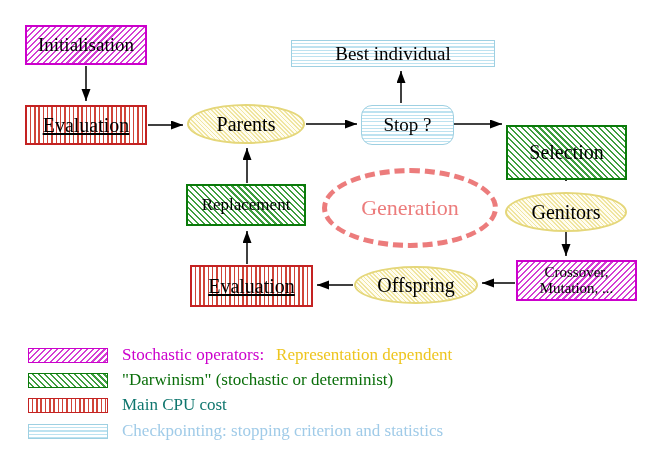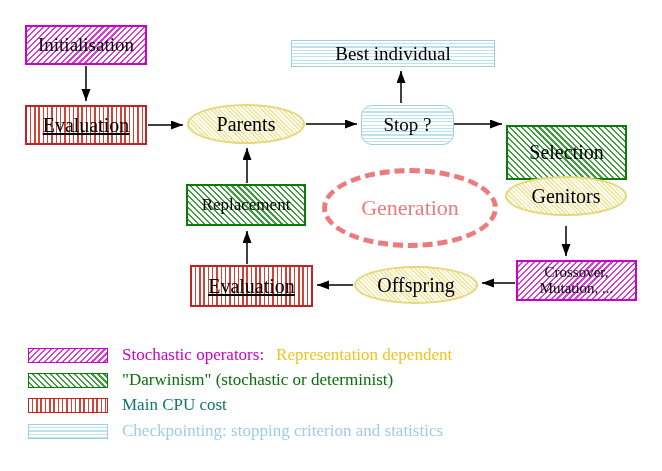--- a/index.html
+++ b/index.html
@@ -20,21 +20,21 @@
   .p-yellow  { background:repeating-linear-gradient(45deg,#fffdf0 0px,#fffdf0 1.8px,#f0e5a0 1.8px,#f0e5a0 3px); border:2px solid #e5d77a; }
   .ellipse { border-radius:50%; }
   
   .n-init      { left:25px;  top:25px;  width:122px; height:40px; font-size:19px; }
   .n-eval-top  { left:25px;  top:105px; width:122px; height:40px; font-size:20px; }
   .n-parents   { left:187px; top:104px; width:118px; height:40px; font-size:20px; }
   .n-best      { left:291px; top:40px;  width:204px; height:27px; font-size:19px; }
   .n-stop      { left:361px; top:105px; width:93px;  height:40px; font-size:19px; border-radius:11px; }
   .n-select    { left:506px; top:105px; width:121px; height:55px; font-size:20px;margin-top:20px; }
   .n-replace   { left:186px; top:184px; width:120px; height:42px; font-size:17px; }
-  .n-genitors  { left:505px; top:176px; width:122px; height:40px; font-size:20px; }
+  .n-genitors  { left:505px; top:192px; width:122px; height:40px; font-size:20px; }
   .n-cross     { left:516px; top:260px; width:121px; height:41px; font-size:15px; flex-direction:column; }
   .n-offspring { left:354px; top:266px; width:124px; height:38px; font-size:20px; }
   .n-eval-bot  { left:190px; top:265px; width:123px; height:42px; font-size:20px; }
   .n-generation{
     left:322px; top:168px; width:176px; height:80px; font-size:22px;
     border:5px dashed #ec7c7c; border-radius:50%; color:#ec7c7c; background:transparent;
   }
   
   .legend-row { position:absolute; display:flex; align-items:center; height:18px; }
   .swatch { width:80px; height:15px; box-sizing:border-box; margin-right:14px; flex:0 0 auto; }

